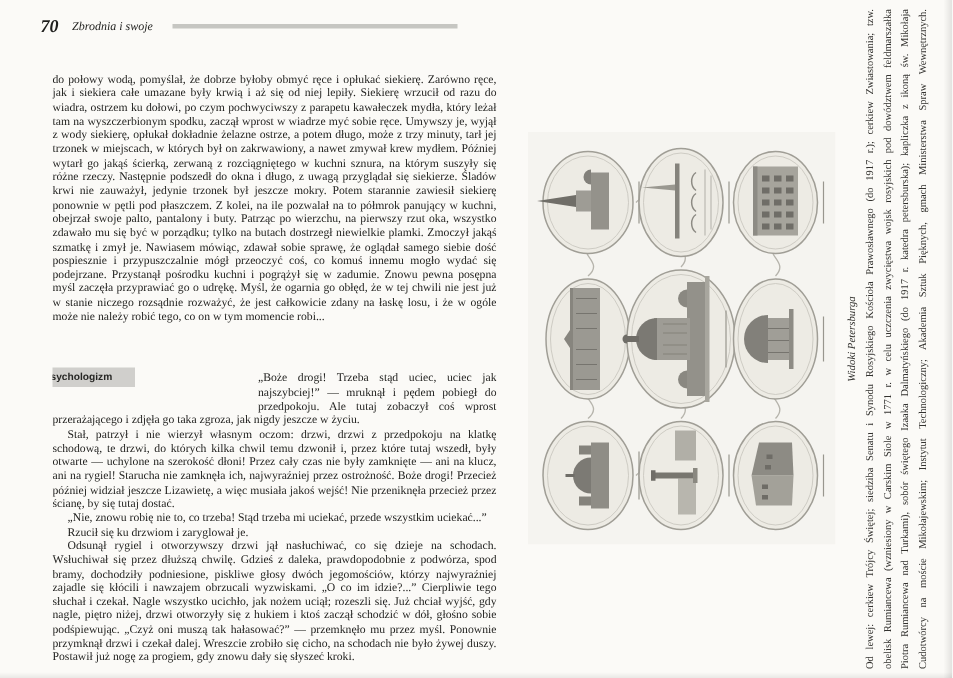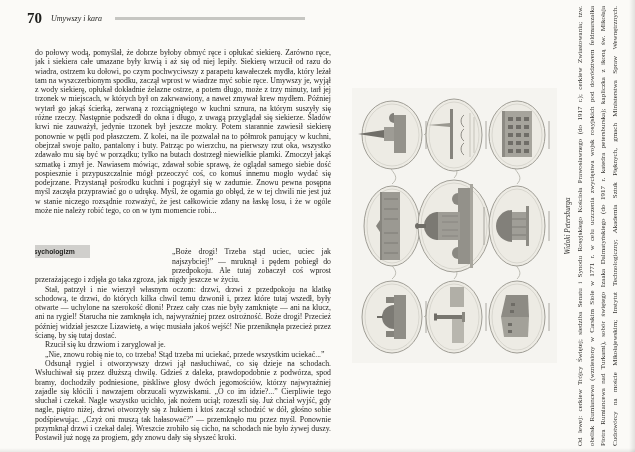--- a/index.html
+++ b/index.html
@@ -9,21 +9,21 @@
     background:#fbfaf7;
     overflow:hidden;
     font-family:"Liberation Serif","DejaVu Serif",serif;
     color:#1e1e1c;
   }
   
   .hdr{
     position:absolute;left:27px;top:10px;width:278px;
     display:flex;align-items:center;
   }
-  .pnum{font-weight:bold;font-size:15px;}
+  .pnum{font-weight:bold;font-size:12px;font-style:italic;}
   .rtitle{font-style:italic;font-size:8px;margin-left:9px;white-space:nowrap;}
   .hrule{flex:1;height:2.5px;background:#c6c6c2;margin-left:13px;}
   
   .body-col{
     position:absolute;left:35px;top:48px;width:296px;height:412px;
     font-size:7.8px;line-height:9.3px;text-align:justify;overflow:hidden;
   }
   .body-col p{margin:0;}
   .ind{text-indent:10px;}
   .p-wrap{position:relative;margin-top:32px;}
@@ -57,33 +57,33 @@
   .edge-b{position:absolute;left:0;bottom:0;width:100%;height:4px;
     background:linear-gradient(to bottom,rgba(0,0,0,0),rgba(0,0,0,0.07));}
 </style>
 </head>
 <body>
 
 <div class="page">
 
   <div class="hdr">
     <span class="pnum">70</span>
-    <span class="rtitle">Umywszy i kara</span>
+    <span class="rtitle">Zbrodnia i swoje</span>
     <span class="hrule"></span>
   </div>
 
   <div class="body-col">
     <p>do połowy wodą, pomyślał, że dobrze byłoby obmyć ręce i opłukać siekierę. Zarówno ręce, jak i siekiera całe umazane były krwią i aż się od niej lepiły. Siekierę wrzucił od razu do wiadra, ostrzem ku dołowi, po czym pochwyciwszy z parapetu kawałeczek mydła, który leżał tam na wyszczerbionym spodku, zaczął wprost w wiadrze myć sobie ręce. Umywszy je, wyjął z wody siekierę, opłukał dokładnie żelazne ostrze, a potem długo, może z trzy minuty, tarł jej trzonek w miejscach, w których był on zakrwawiony, a nawet zmywał krew mydłem. Później wytarł go jakąś ścierką, zerwaną z rozciągniętego w kuchni sznura, na którym suszyły się różne rzeczy. Następnie podszedł do okna i długo, z uwagą przyglądał się siekierze. Śladów krwi nie zauważył, jedynie trzonek był jeszcze mokry. Potem starannie zawiesił siekierę ponownie w pętli pod płaszczem. Z kolei, na ile pozwalał na to półmrok panujący w kuchni, obejrzał swoje palto, pantalony i buty. Patrząc po wierzchu, na pierwszy rzut oka, wszystko zdawało mu się być w porządku; tylko na butach dostrzegł niewielkie plamki. Zmoczył jakąś szmatkę i zmył je. Nawiasem mówiąc, zdawał sobie sprawę, że oglądał samego siebie dość pospiesznie i przypuszczalnie mógł przeoczyć coś, co komuś innemu mogło wydać się podejrzane. Przystanął pośrodku kuchni i pogrążył się w zadumie. Znowu pewna posępna myśl zaczęła przyprawiać go o udrękę. Myśl, że ogarnia go obłęd, że w tej chwili nie jest już w stanie niczego rozsądnie rozważyć, że jest całkowicie zdany na łaskę losu, i że w ogóle może nie należy robić tego, co on w tym momencie robi...</p>
     <div class="p-wrap">
       <div class="margin-label">Psychologizm</div>
       <p><span class="label-spacer"></span><span>„Boże drogi! Trzeba stąd uciec, uciec jak najszybciej!” — mruknął i pędem pobiegł do przedpokoju. Ale tutaj zobaczył coś wprost przerażającego i zdjęła go taka zgroza, jak nigdy jeszcze w życiu.</span></p>
     </div>
     <p class="ind">Stał, patrzył i nie wierzył własnym oczom: drzwi, drzwi z przedpokoju na klatkę schodową, te drzwi, do których kilka chwil temu dzwonił i, przez które tutaj wszedł, były otwarte — uchylone na szerokość dłoni! Przez cały czas nie były zamknięte — ani na klucz, ani na rygiel! Starucha nie zamknęła ich, najwyraźniej przez ostrożność. Boże drogi! Przecież później widział jeszcze Lizawietę, a więc musiała jakoś wejść! Nie przeniknęła przecież przez ścianę, by się tutaj dostać.</p>
+    <p class="ind">„Nie, znowu robię nie to, co trzeba! Stąd trzeba mi uciekać, przede wszystkim uciekać...”</p>
     <p class="ind">Rzucił się ku drzwiom i zaryglował je.</p>
-    <p class="ind">„Nie, znowu robię nie to, co trzeba! Stąd trzeba mi uciekać, przede wszystkim uciekać...”</p>
     <p class="ind">Odsunął rygiel i otworzywszy drzwi jął nasłuchiwać, co się dzieje na schodach. Wsłuchiwał się przez dłuższą chwilę. Gdzieś z daleka, prawdopodobnie z podwórza, spod bramy, dochodziły podniesione, piskliwe głosy dwóch jegomościów, którzy najwyraźniej zajadle się kłócili i nawzajem obrzucali wyzwiskami. „O co im idzie?...” Cierpliwie tego słuchał i czekał. Nagle wszystko ucichło, jak nożem uciął; rozeszli się. Już chciał wyjść, gdy nagle, piętro niżej, drzwi otworzyły się z hukiem i ktoś zaczął schodzić w dół, głośno sobie podśpiewując. „Czyż oni muszą tak hałasować?” — przemknęło mu przez myśl. Ponownie przymknął drzwi i czekał dalej. Wreszcie zrobiło się cicho, na schodach nie było żywej duszy. Postawił już nogę za progiem, gdy znowu dały się słyszeć kroki.</p>
   </div>
 
   <figure class="plate">
     <svg width="205" height="275" viewBox="0 0 205 275" xmlns="http://www.w3.org/2000/svg">
       <g transform="translate(0,275) rotate(-90)">
         <rect width="275" height="205" fill="#f5f4f0"></rect>
 
         <path d="M46,72 C58,82 32,94 46,104 M137,78 C150,88 124,92 137,100 M228,72 C240,82 214,92 228,96
                  M84,40 C94,52 99,30 108,40 M179,40 C189,52 194,30 202,42

